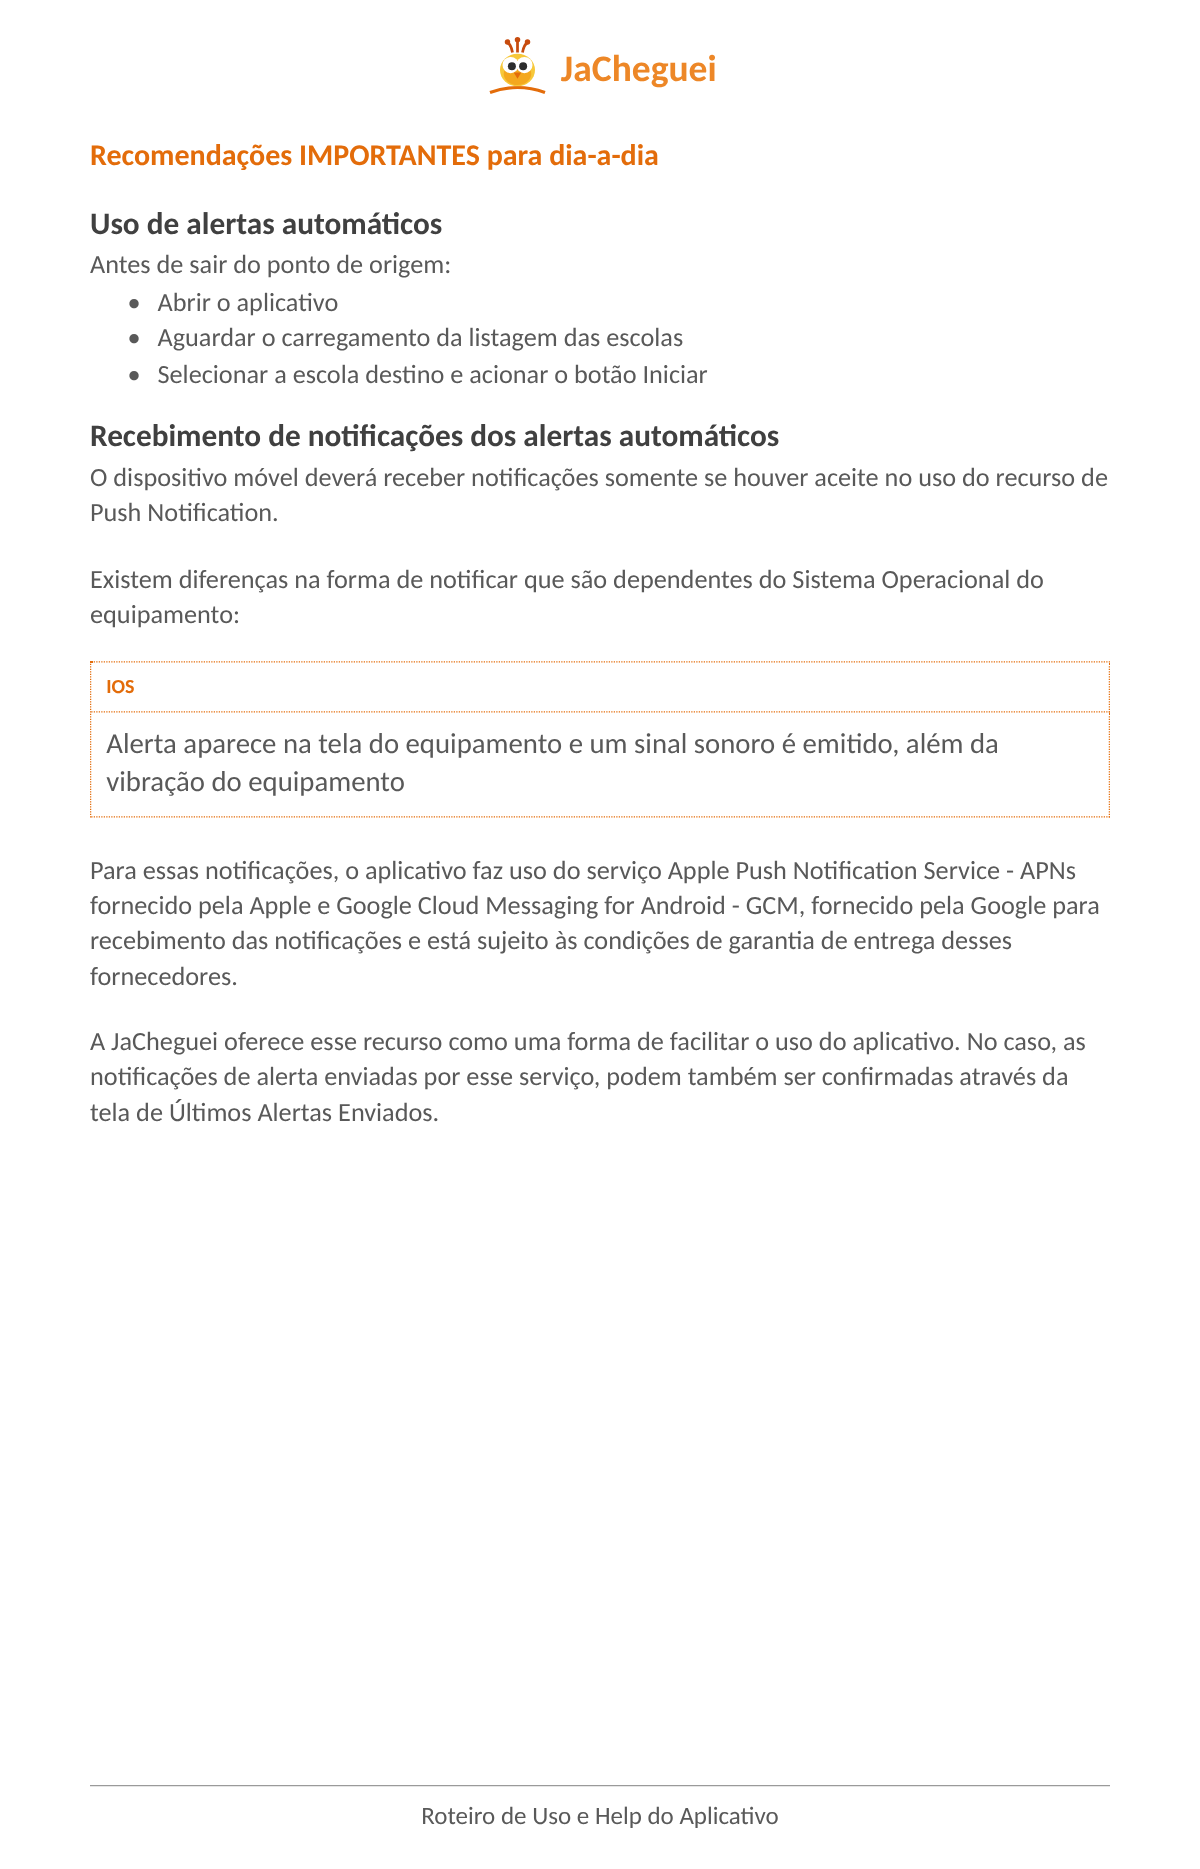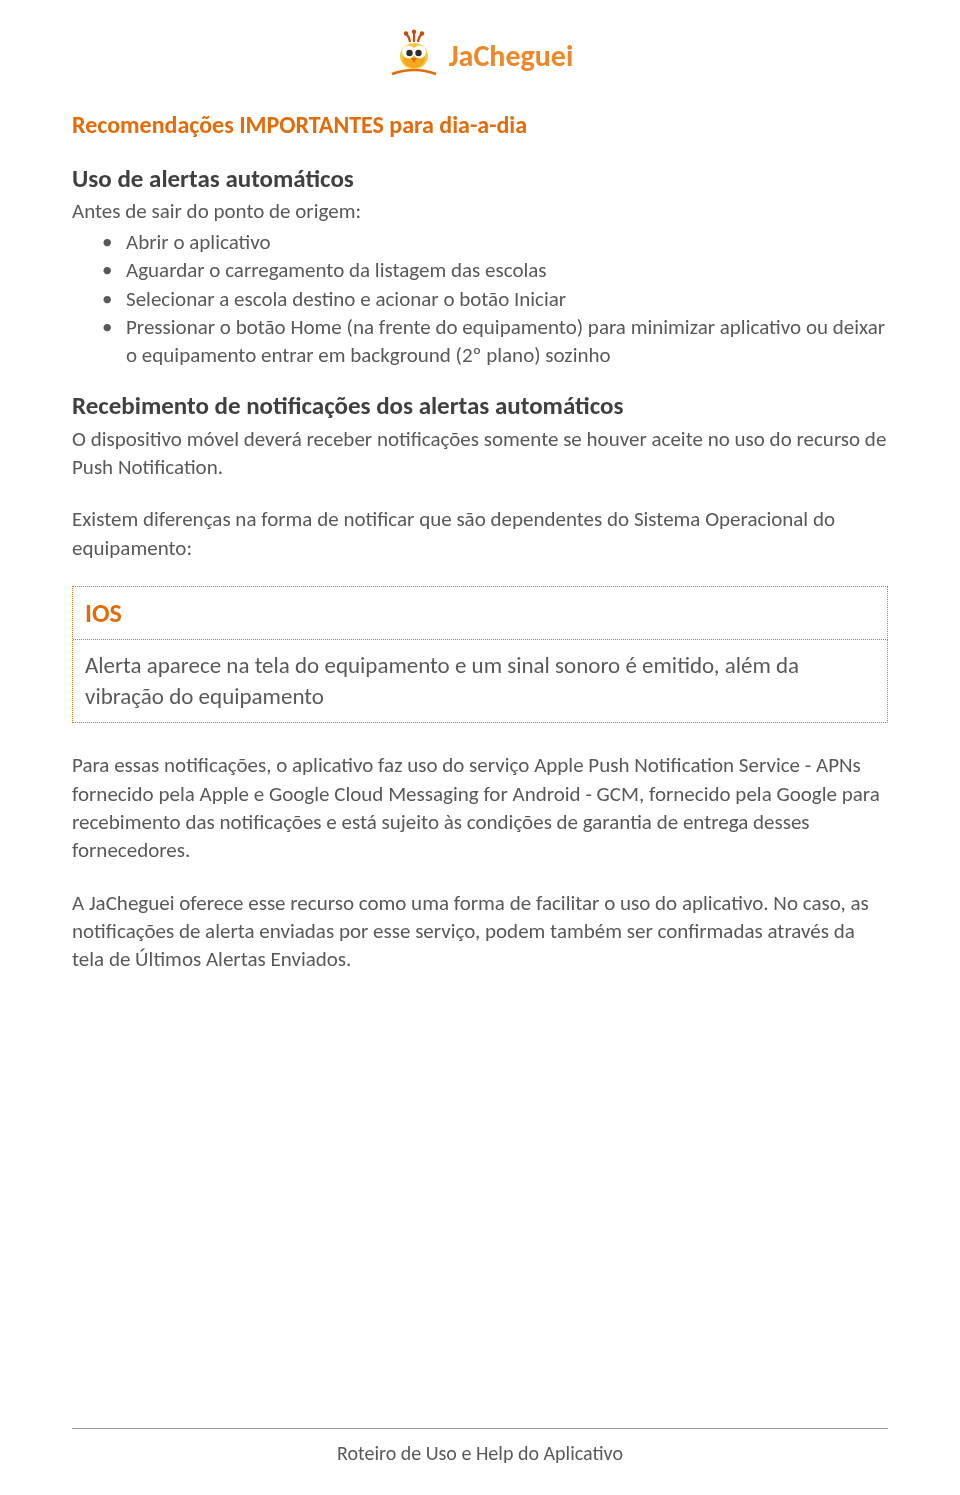--- a/index.html
+++ b/index.html
@@ -13,21 +13,21 @@
   h2 { color: #404040; font-size: 25px; font-weight: 700; margin-bottom: 4px; }
   .lead { color: #595959; font-size: 21px; margin-bottom: 4px; }
   ul.bullets { list-style: none; padding-left: 30px; margin-bottom: 20px; }
   ul.bullets li { color: #595959; font-size: 21px; position: relative; padding-left: 24px; line-height: 1.35; }
   ul.bullets li::before { content: "•"; position: absolute; left: 0; top: 0; color: #595959; }
   .para { color: #595959; font-size: 21px; line-height: 1.35; margin-bottom: 24px; }
   .table { display: flex; width: 100%; border-top: 1px dotted #E36C0A; border-left: 1px dotted #E36C0A; margin-bottom: 28px; }
   .col { flex: 1; display: flex; flex-direction: column; }
   .col2 { flex: 1.12; }
   .th, .td { border-right: 1px dotted #E36C0A; border-bottom: 1px dotted #E36C0A; padding: 10px 12px; }
-  .th { color: #E36C0A; font-size: 26px; font-weight: 700; }
+  .th { color: #E36C0A; font-size: 16px; font-weight: 700; }
   .td { color: #595959; font-size: 23px; line-height: 1.35; flex-grow: 1; }
   .footer { position: absolute; left: 72px; right: 72px; bottom: 30px; border-top: 1px solid #9a9a9a; text-align: center; padding-top: 12px; }
   .footer-text { color: #595959; font-size: 20px; }
 </style>
 </head>
 <body>
 
 <div class="logo-row">
   <div class="logo-box">
     <div class="logo-icon">
@@ -53,21 +53,20 @@
 </div>
 
 <h1>Recomendações IMPORTANTES para dia-a-dia</h1>
 
 <h2>Uso de alertas automáticos</h2>
 <div class="lead">Antes de sair do ponto de origem:</div>
 <ul class="bullets">
   <li>Abrir o aplicativo</li>
   <li>Aguardar o carregamento da listagem das escolas</li>
   <li>Selecionar a escola destino e acionar o botão Iniciar</li>
-  <li>Pressionar o botão Home (na frente do equipamento) para minimizar aplicativo ou deixar o equipamento entrar em background (2º plano) sozinho</li>
 </ul>
 
 <h2>Recebimento de notificações dos alertas automáticos</h2>
 <div class="para">O dispositivo móvel deverá receber notificações somente se houver aceite no uso do recurso de Push Notification.</div>
 <div class="para">Existem diferenças na forma de notificar que são dependentes do Sistema Operacional do equipamento:</div>
 
 <div class="table">
   <div class="col">
     <div class="th">IOS</div>
     <div class="td">Alerta aparece na tela do equipamento e um sinal sonoro é emitido, além da vibração do equipamento</div>

